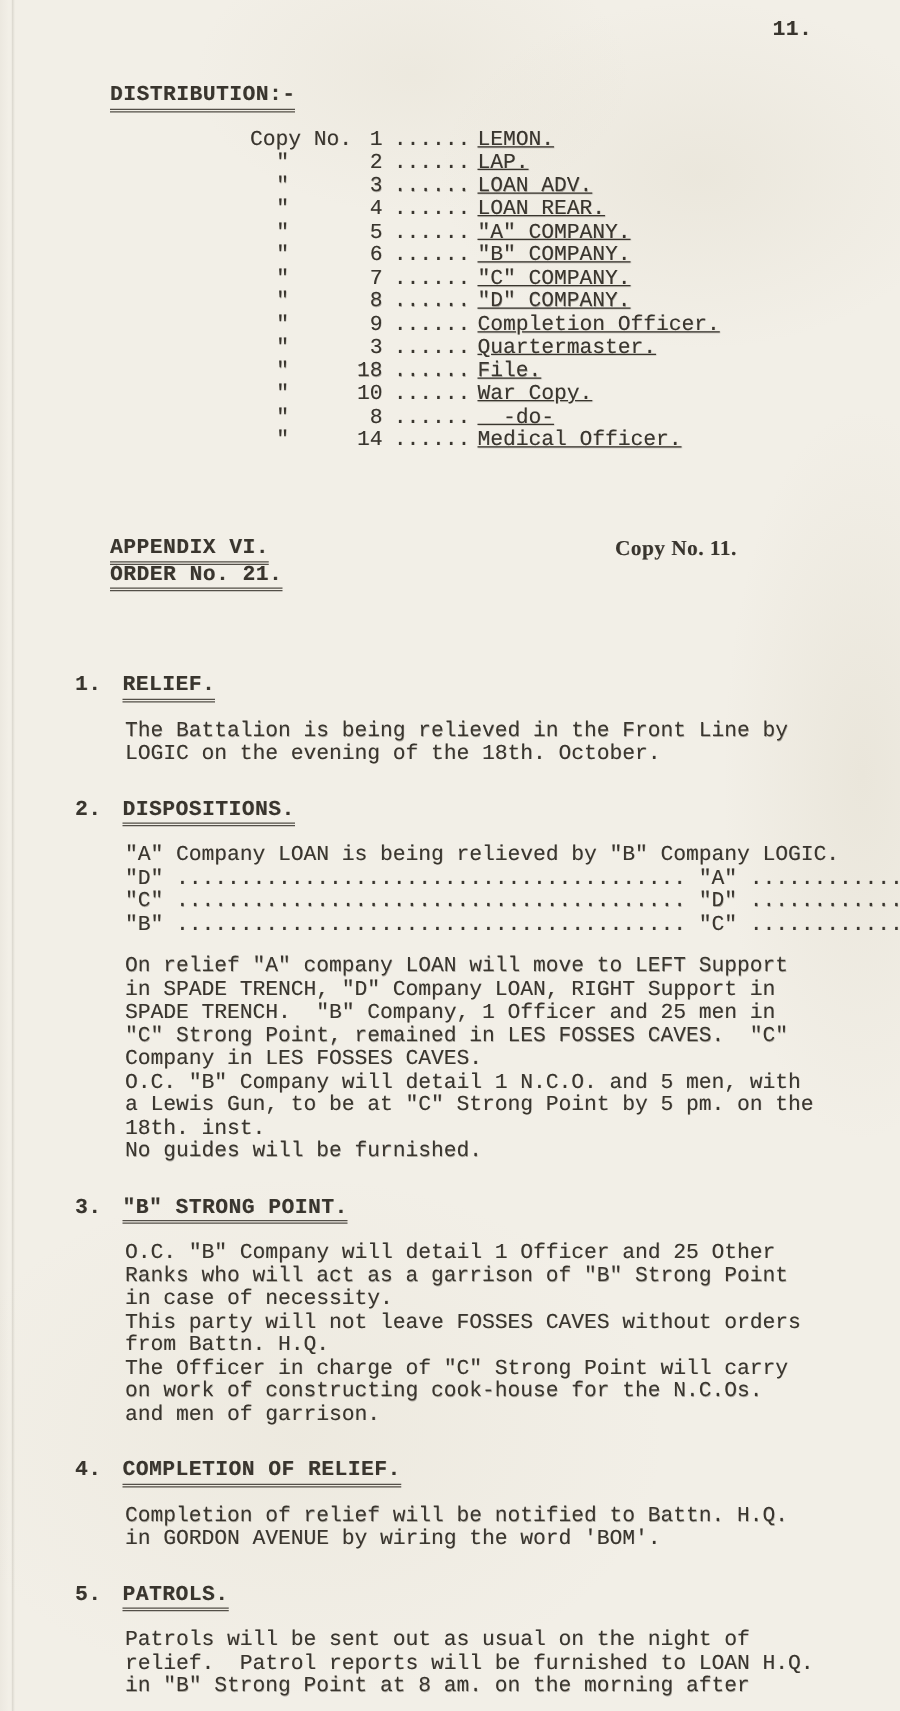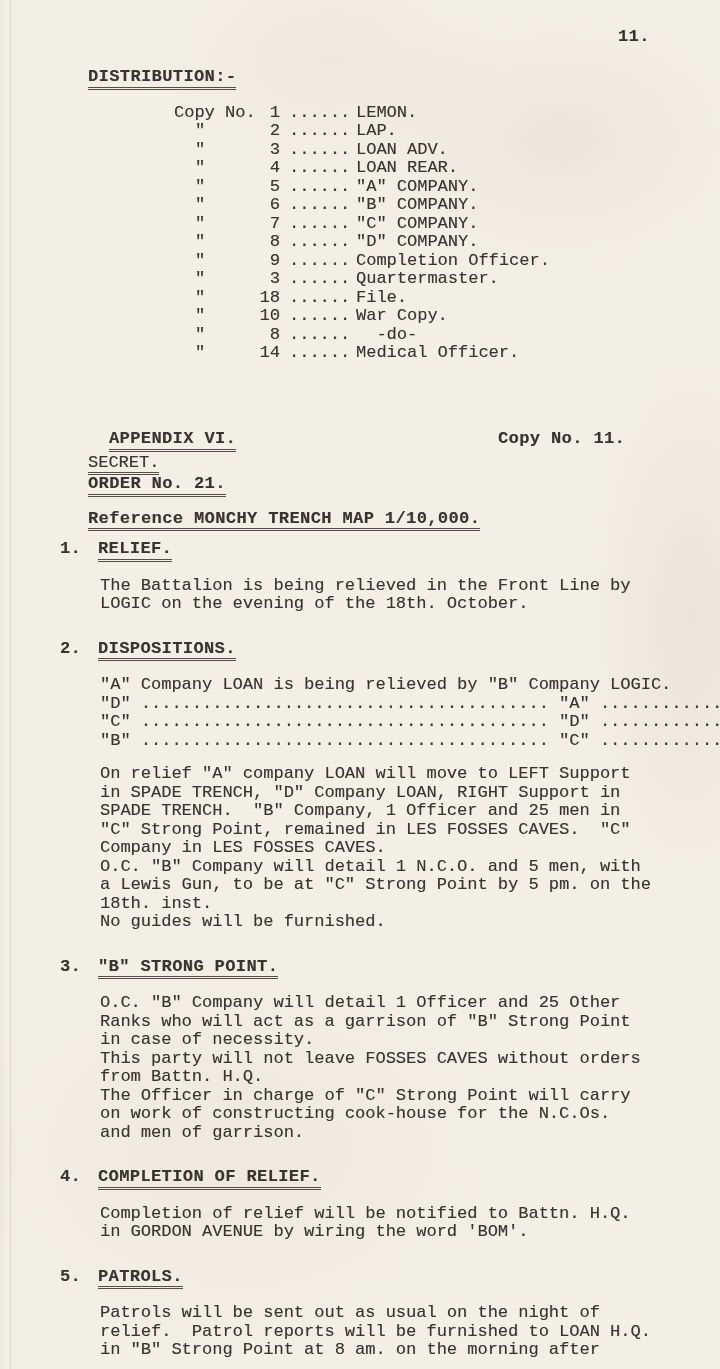--- a/index.html
+++ b/index.html
@@ -27,33 +27,33 @@
   }
   .ink { text-shadow: 0.35px 0.35px 0 rgba(57,52,45,0.38); }
   .u2 {
     display: inline-block;
     border-bottom: 3px double rgba(55,50,44,0.85);
     padding-bottom: 0px;
   }
   .bold { font-weight: bold; letter-spacing: 0.4px; }
   .line, .pre { white-space: pre; }
 
-  #page-number { position: absolute; top: 28px; left: 618px; }
+  #page-number { position: absolute; top: 16px; left: 618px; }
 
   #distribution { position: absolute; top: 68px; left: 88px; }
-  #dist-list { margin-top: 14px; margin-left: 86px; }
+  #dist-list { margin-top: 14px; margin-left: 112px; }
   .dist-row { display: grid; grid-template-columns: 82px 24px 72px auto; white-space: pre; }
   .dist-row .c-num { text-align: right; }
   .dist-row .c-dots { padding-left: 9px; }
-  .dist-row .c-name { padding-left: 4px; }
+  .dist-row .c-name { padding-left: 4px; text-decoration: underline; }
   .dist-row:not(:first-child) .c-label { padding-left: 21px; }
 
   #appendix { position: absolute; top: 430px; left: 88px; width: 580px; }
-  #appendix .title-row { position: relative; margin-left: 21px; }
-  #copy-number { position: absolute; left: 389px; top: 0; }
+  #appendix .title-row { position: relative; }
+  #copy-number { position: absolute; left: 404px; top: 0; font-family: Liberation Serif, serif; }
   #classification { margin-top: 2px; }
   #order-line { margin-top: 0px; }
   #reference-line { margin-top: 13px; }
 
   #sections { position: absolute; top: 532px; left: 60px; width: 680px; }
   .section { margin-top: 26px; }
   .section:first-child { margin-top: 8px; }
   .sec-head { white-space: pre; }
   .sec-num { display: inline-block; width: 38px; }
   .para { margin-top: 15px; margin-left: 40px; }
@@ -83,28 +83,22 @@
       <div class="dist-row"><span class="c-label ink">"</span><span class="c-num ink">8</span><span class="c-dots ink">......</span><span class="c-name ink">  -do-</span></div>
       <div class="dist-row"><span class="c-label ink">"</span><span class="c-num ink">14</span><span class="c-dots ink">......</span><span class="c-name ink">Medical Officer.</span></div>
     </div>
 </div>
 
 <div id="appendix">
   <div class="title-row">
     <span class="ink bold u2">APPENDIX VI.</span>
     <span id="copy-number" class="ink bold">Copy No. 11.</span>
   </div>
-  <div id="classification">
-    <span class="ink u2">SECRET.</span>
-  </div>
   <div id="order-line">
     <span class="ink bold u2">ORDER No. 21.</span>
-  </div>
-  <div id="reference-line">
-    <span class="ink bold u2">Reference MONCHY TRENCH MAP 1/10,000.</span>
   </div>
 </div>
 
 <div id="sections">
     <div class="section">
       <div class="sec-head"><span class="sec-num ink bold">1.</span><span class="ink bold u2">RELIEF.</span></div>
       <div class="para">
         <div class="line ink">The Battalion is being relieved in the Front Line by</div>
         <div class="line ink">LOGIC on the evening of the 18th. October.</div>
       </div>

